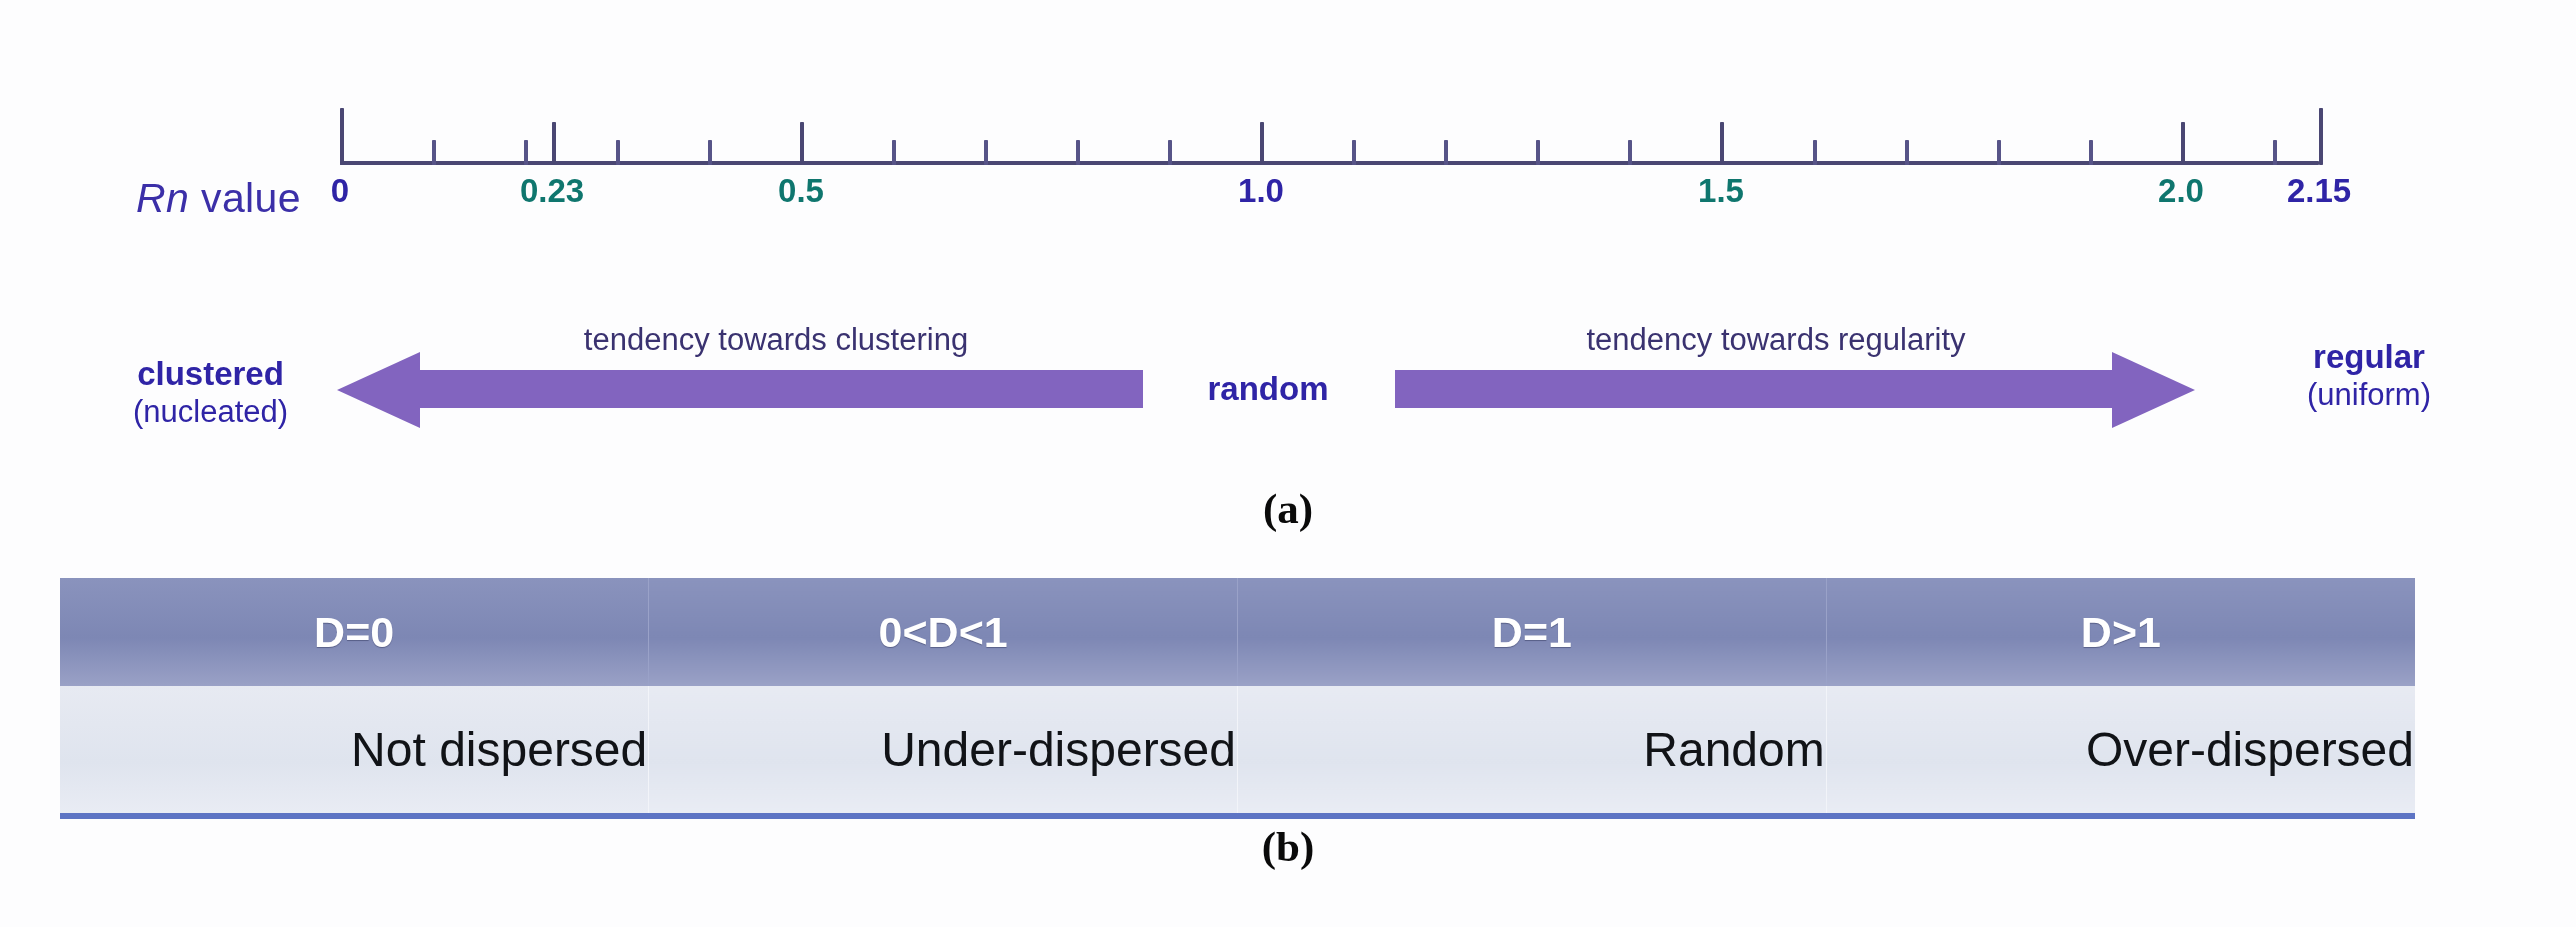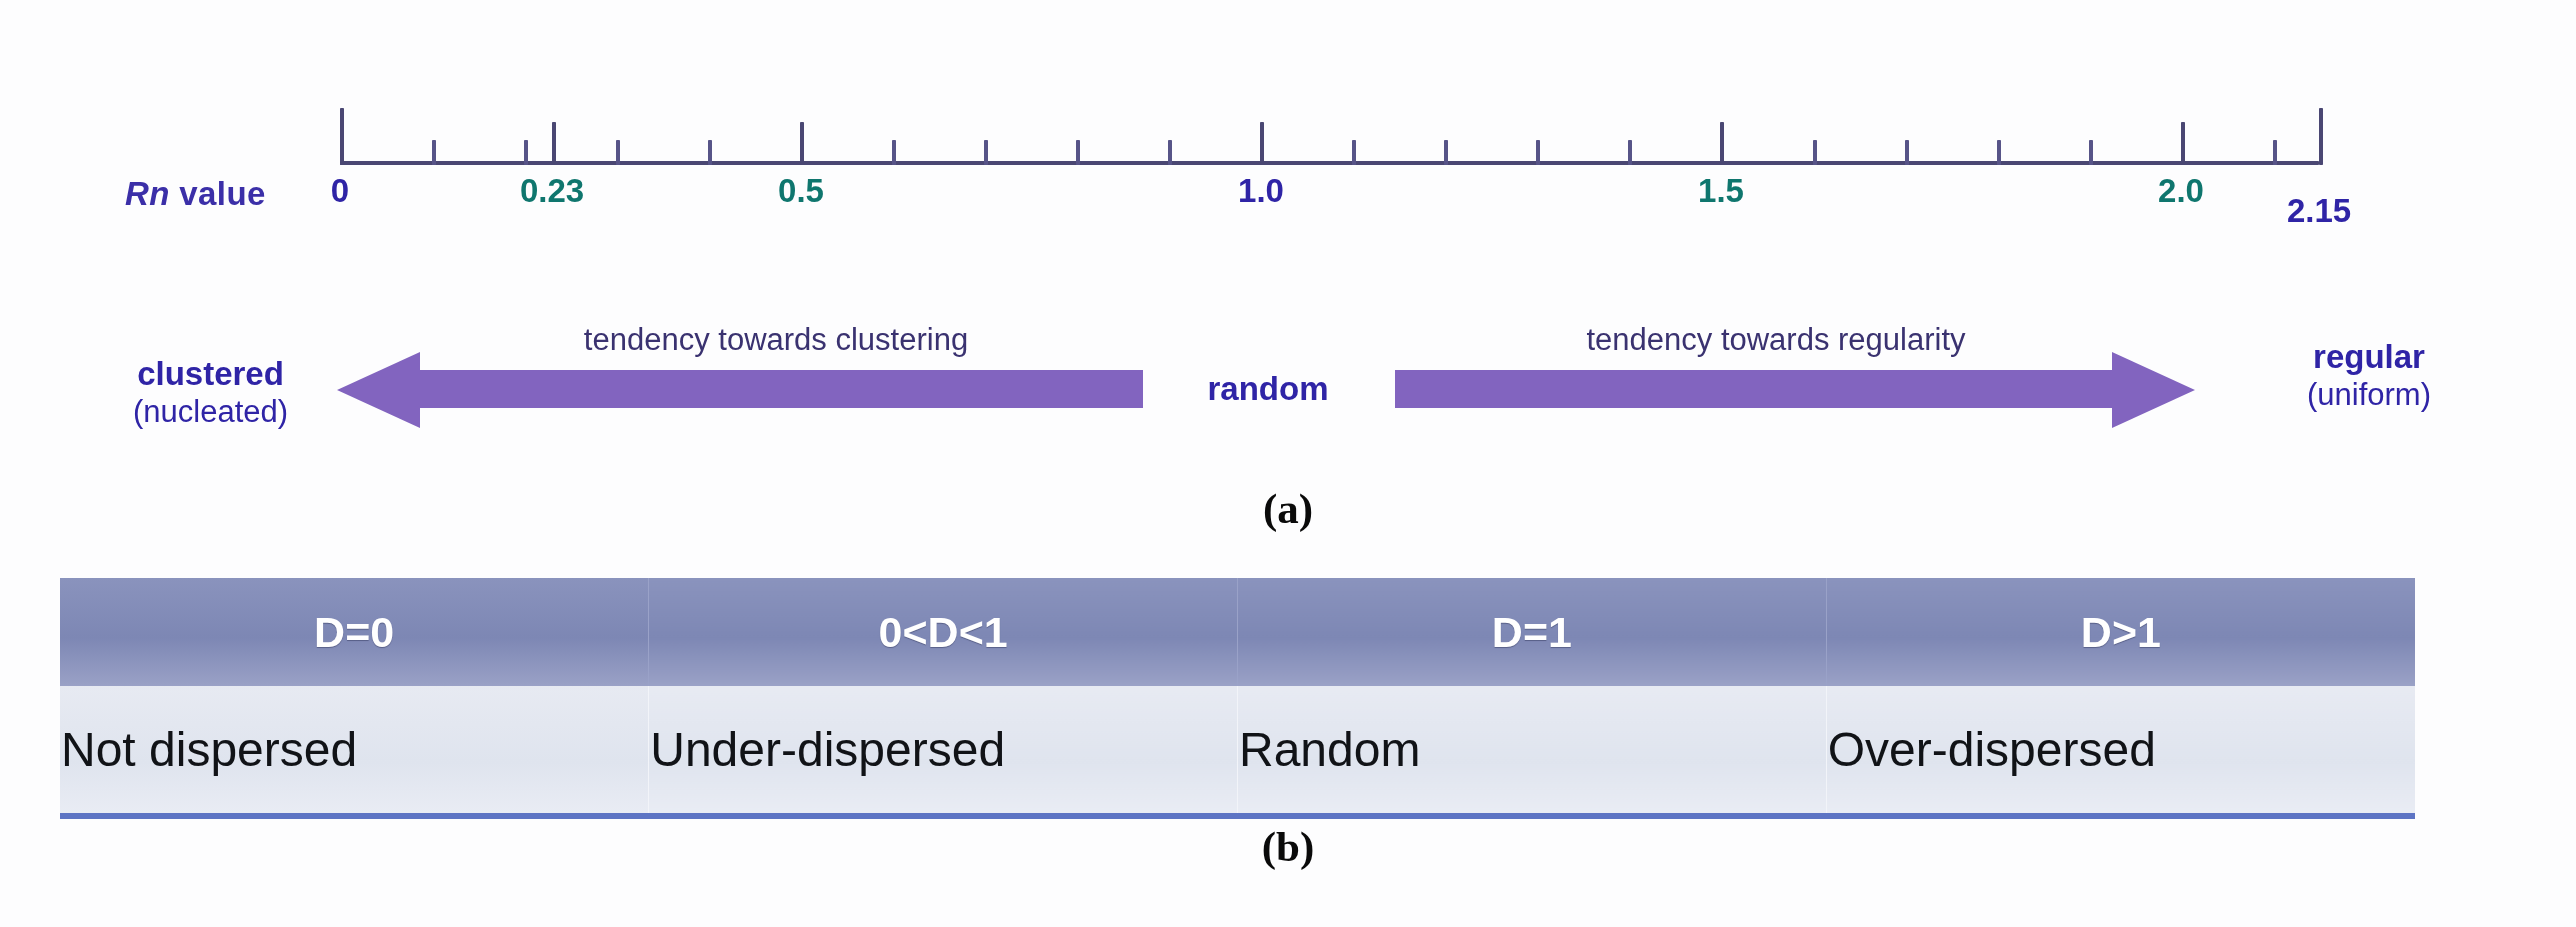--- a/index.html
+++ b/index.html
@@ -11,22 +11,22 @@
 
   #ruler-wrap{position:absolute;left:340px;top:107px;width:1979px;height:58px;}
   
   #ruler-axis{position:absolute;left:0;bottom:0;width:100%;height:4.2px;
               background:#4a4773;border-radius:0.8px;}
   .tick{position:absolute;bottom:0;width:4.2px;background:#4a4773;border-radius:0.8px;}
   .tick.minor{height:25px;background:#575488;}
   .tick.major{height:43px;}
   .tick.end{height:57px;}
 
-  #rn-label{position:absolute;left:125px;top:175px;
-            font-size:33px;font-weight:bold;color:#3b2fa8;letter-spacing:0.4px;
+  #rn-label{position:absolute;left:136px;top:175px;
+            font-size:41px;font-weight:normal;color:#3b2fa8;letter-spacing:0.4px;
             white-space:nowrap;}
   #rn-label .ital{font-style:italic;}
 
   .tick-label{position:absolute;top:172px;font-size:33px;color:#0f766e;
               white-space:nowrap;transform:translateX(-50%);font-weight:bold;}
   .tick-label.strong{color:#2f24a6;font-weight:bold;}
 
   
   #arrows{position:absolute;left:0;top:330px;width:2576px;height:150px;}
 
@@ -56,21 +56,21 @@
     background:linear-gradient(180deg,#8a93bd 0%,#7d87b4 55%,#9aa1c6 100%);
     color:#ffffff;font-size:43px;font-weight:bold;height:106px;
     text-align:center;vertical-align:middle;
     border-right:1.7px solid #9aa2c8;
     text-shadow:0 0.8px 0.8px rgba(40,45,80,.45);
   }
   table.dtab th:last-child{border-right:none;}
   table.dtab td{
     background:linear-gradient(180deg,#e7eaf2 0%,#dfe4ee 60%,#e9ecf4 100%);
     color:#111317;font-size:48px;height:125px;
-    text-align:left;vertical-align:middle;
+    text-align:right;vertical-align:middle;
     border-right:1.7px solid #f2f4f9;
     font-weight:normal;
   }
   table.dtab td:last-child{border-right:none;}
   #tab-bottom{width:2355px;height:5.8px;background:#5d74c4;}
 
   #cap-b{position:absolute;left:0;top:822px;width:2576px;text-align:center;
          font-family:"Liberation Serif",serif;font-size:43px;color:#0a0a0a;}
 </style>
 </head>
@@ -111,21 +111,21 @@
         <div class="tick end" style="left: 1979px;"></div>
       </div>
   </div>
   <div id="ticklabels">
       <div class="tick-label strong" style="left: 340px;">0</div>
       <div class="tick-label" style="left: 552px;">0.23</div>
       <div class="tick-label" style="left: 801px;">0.5</div>
       <div class="tick-label strong" style="left: 1261px;">1.0</div>
       <div class="tick-label" style="left: 1721px;">1.5</div>
       <div class="tick-label" style="left: 2181px;">2.0</div>
-      <div class="tick-label strong" style="left: 2319px; margin-top: 20px;">2.15</div>
+      <div class="tick-label strong" style="left: 2319px;">2.15</div>
     </div>
 
   <div id="arrows">
 
     <div class="side-label" id="left-label" style="left:73px;top:25px;width:275px;">
       <span class="l1">clustered</span>
       <span class="l2">(nucleated)</span>
     </div>
 
     <div class="tend-label" style="left:776px;">tendency towards clustering</div>

